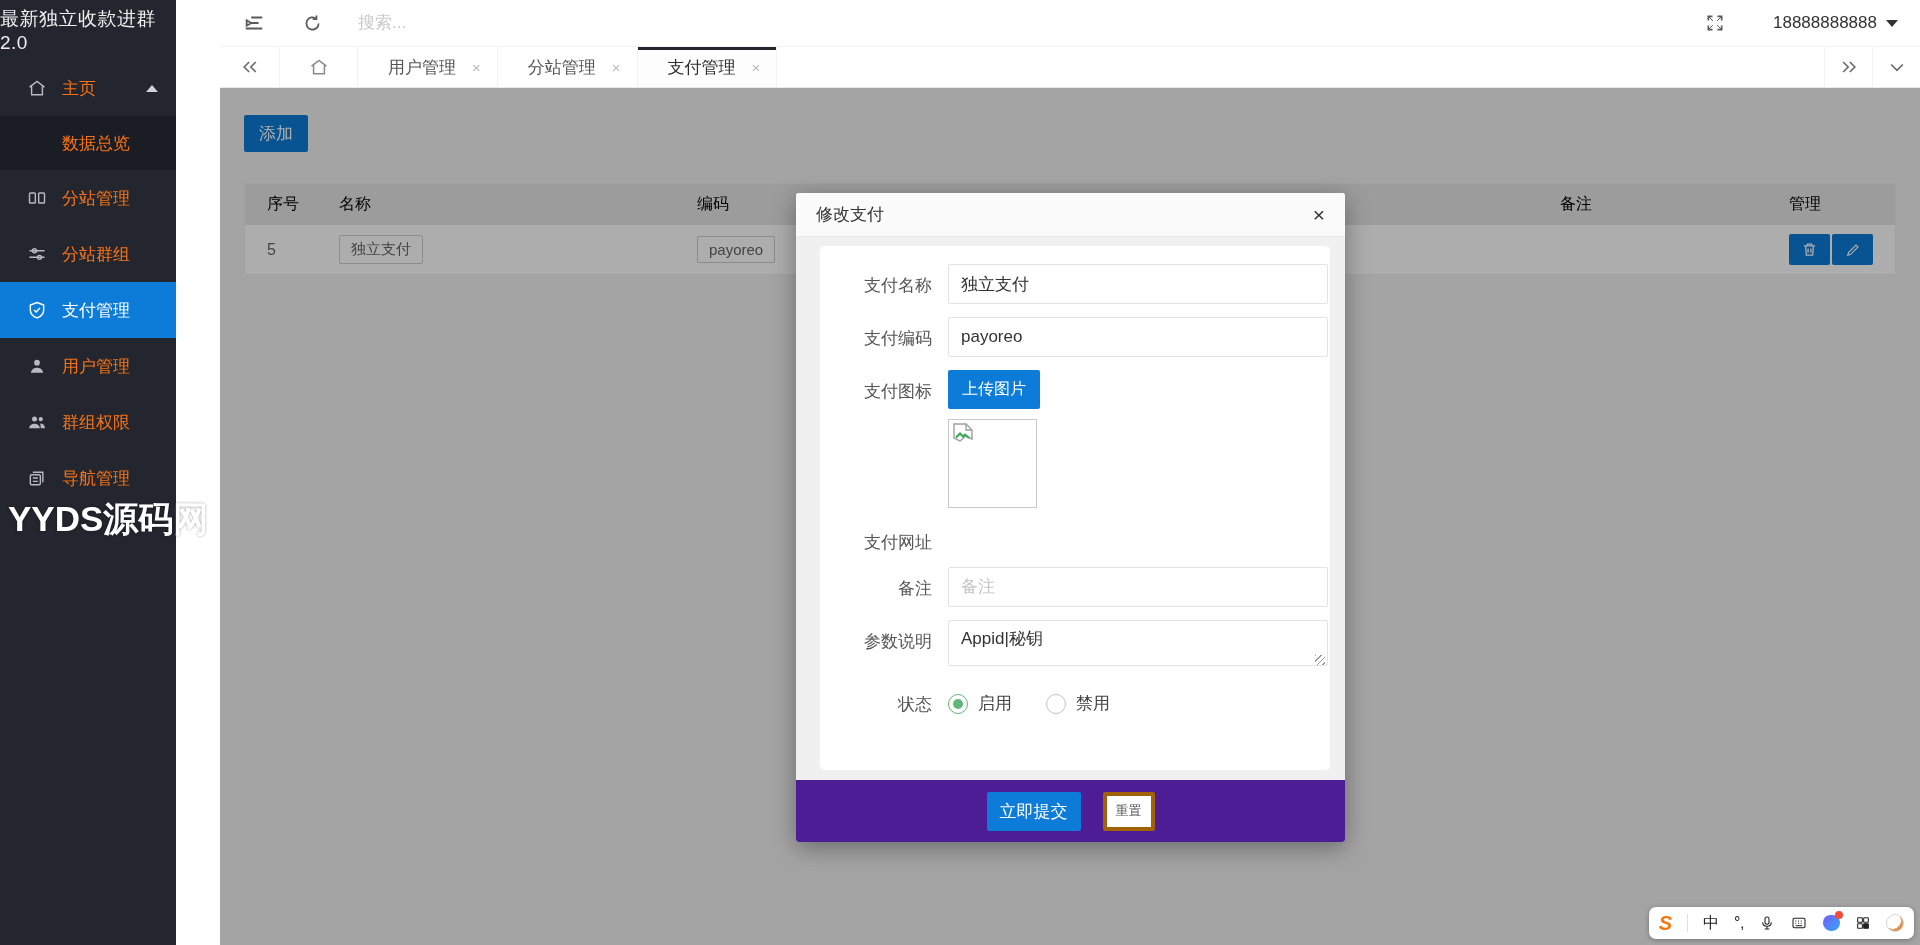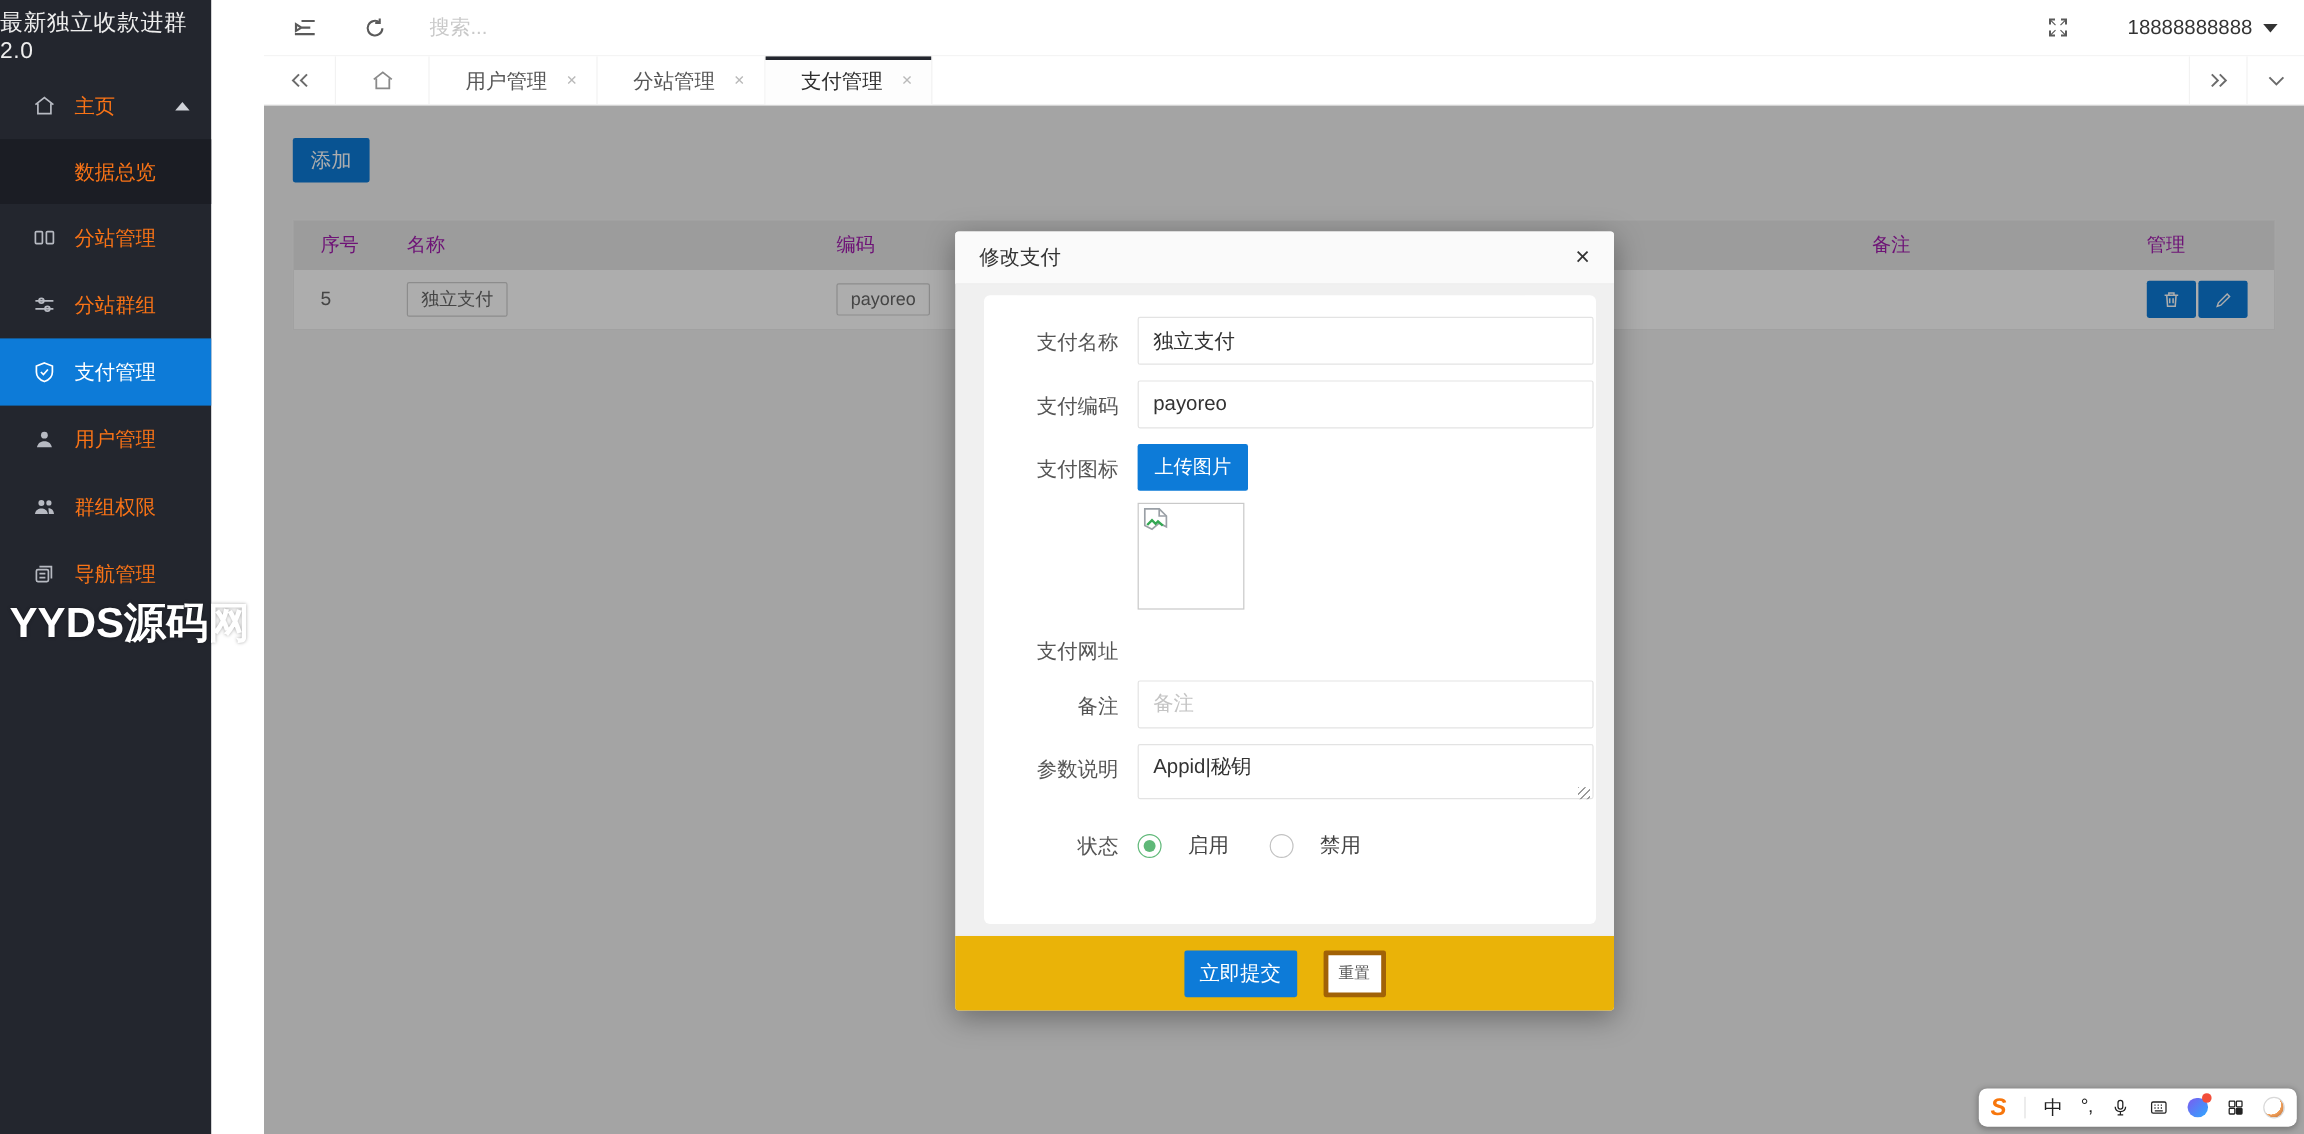--- a/index.html
+++ b/index.html
@@ -60,21 +60,21 @@
 
   
   .content { position:relative; height:857px; background:#f2f2f2; padding:27px 24px; }
   .btn { display:inline-flex; align-items:center; justify-content:center;
          background:#0d7bd8; color:#fff; border:none; border-radius:2px;
          font-size:17px; cursor:pointer; font-family:inherit; }
   .add-btn { width:64px; height:37px; }
   .table { margin-top:31px; width:1652px; background:#fff; border:1px solid #eee; }
   .t-head, .t-row { display:grid; grid-template-columns:72px 358px 863px 229px 1fr; }
   .t-head { background:#e6e6e6; height:41px; }
-  .t-head .cell { color:#a21caf;font-family:Liberation Serif, serif; }
+  .t-head .cell { color:#000000;font-family:Liberation Serif, serif; }
   .t-row { height:49px; background:#fff; }
   .cell { display:flex; align-items:center; padding-left:22px; font-size:16px; color:#666; }
   .tag { border:1px solid #cfcfcf; border-radius:2px; padding:4px 11px; font-size:15px;
          color:#666; background:#fff; }
   .row-actions { display:flex; gap:2px; }
   .icon-btn { width:41px; height:31px; border-radius:2px; }
   .icon-btn svg { stroke:#fff; fill:none; stroke-width:1.8; }
 
   .dim-overlay { position:absolute; left:0; top:0; right:0; bottom:0;
                  background:rgba(0,0,0,.32); z-index:5; }
@@ -101,27 +101,27 @@
   .upload-btn { width:92px; height:39px; font-size:16px; }
   .img-box { margin-top:10px; width:89px; height:89px; border:1px solid #c9c9c9;
              background:#fff; padding:3px; }
   .textarea { width:380px; height:46px; border:1px solid #e3e3e3; border-radius:2px;
               padding:6px 12px; font-size:17px; color:#333; outline:none; resize:none;
               font-family:inherit; position:relative; }
   .ta-wrap { position:relative; }
   .ta-wrap::after { content:""; position:absolute; right:3px; bottom:5px; width:10px; height:10px;
                     background:repeating-linear-gradient(135deg,#9a9a9a 0 1px,transparent 1px 4px); }
   .radio-row { display:flex; align-items:center; gap:34px; padding-top:8px; }
-  .radio { display:flex; align-items:center; gap:22px; cursor:pointer; }
+  .radio { display:flex; align-items:center; gap:10px; cursor:pointer; }
   .radio .ring { width:20px; height:20px; border-radius:50%; border:1.5px solid #c2c2c2;
                  display:flex; align-items:center; justify-content:center; background:#fff; }
   .radio.checked .ring { border-color:#5FB878; }
   .radio.checked .dot { width:10px; height:10px; border-radius:50%; background:#5FB878; }
   .radio .lab { font-size:17px; color:#444; }
-  .modal-footer { height:63px; background:#eab308; border-top:1px solid #ededed;
+  .modal-footer { height:63px; background:#4c1d95; border-top:1px solid #ededed;
                   border-radius:0 0 3px 3px; display:flex; align-items:center;
                   justify-content:center; gap:22px; }
   .submit-btn { width:94px; height:39px; }
   .reset-btn { width:52px; height:39px; background:#fff; border:4px solid #a16207;
                border-radius:2px; color:#555; font-size:13px; cursor:pointer;
                font-family:inherit; }
 
   
   .ime-bar { position:absolute; right:6px; bottom:6px; height:32px; z-index:11;
              background:#fff; border-radius:7px; box-shadow:0 1px 5px rgba(0,0,0,.3);

